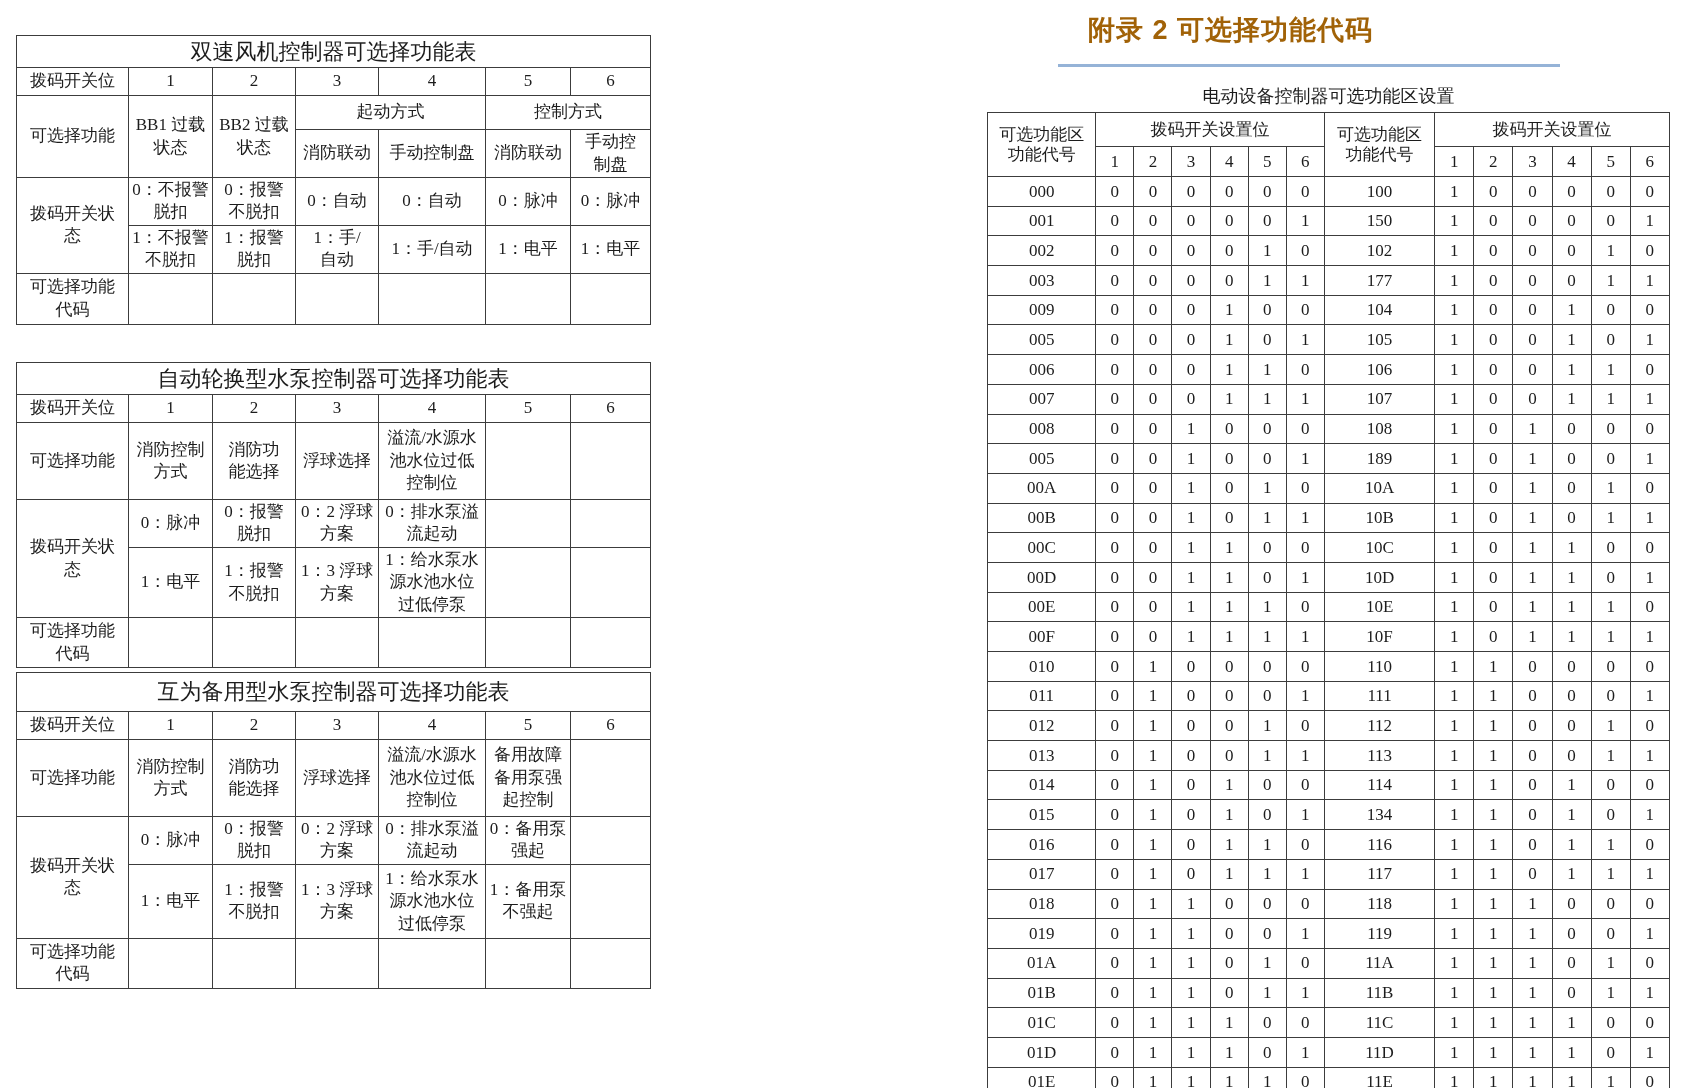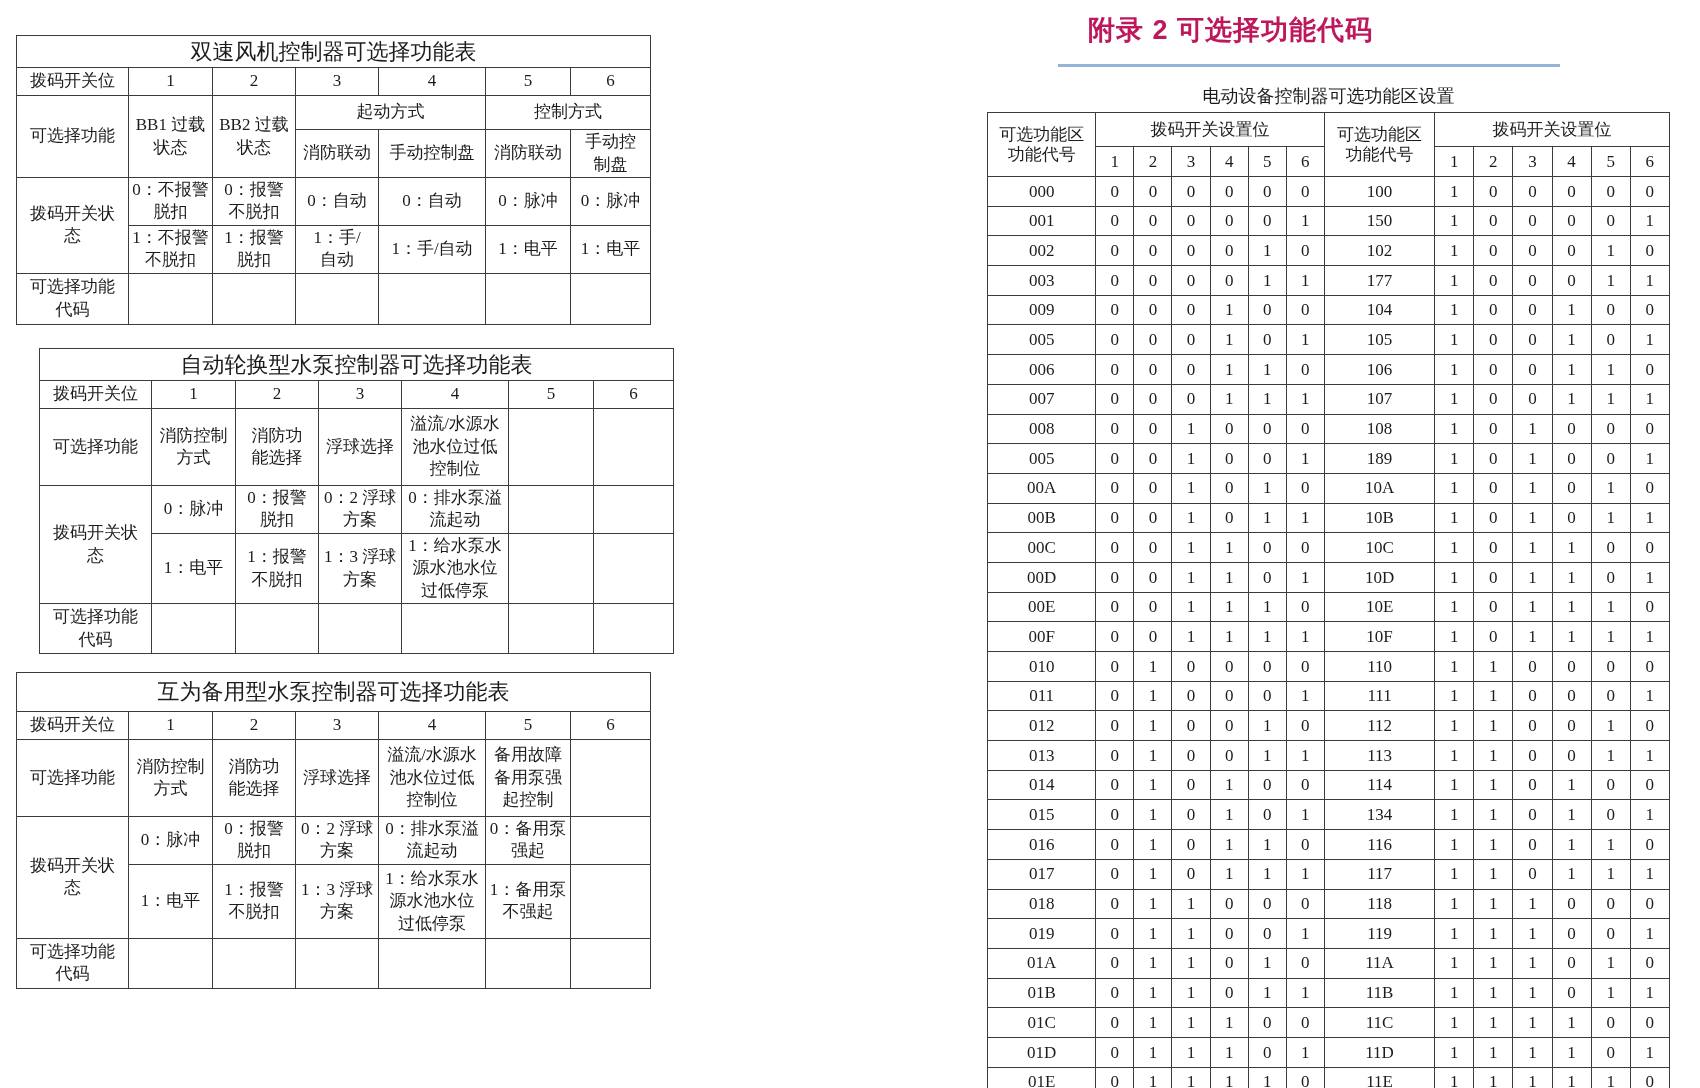--- a/index.html
+++ b/index.html
@@ -17,21 +17,21 @@
     padding:1px 2px;line-height:1.32;
     white-space:pre-line;
     overflow:hidden;
   }
   
   .ltable{width:634px;left:16px;}
   .ltable .ttl{font-size:22px;}
   
   .apx-title{
     left:908px;top:12px;width:645px;text-align:center;
-    font-size:27px;font-weight:bold;color:#be185d;
+    font-size:27px;font-weight:bold;color:#a16207;
     font-family:"Liberation Sans","DejaVu Sans",sans-serif;
     letter-spacing:1px;
   }
   .apx-rule{left:1058px;top:64px;width:502px;height:3px;background:#95B3D7;}
   .apx-caption{left:987px;top:84px;width:683px;text-align:center;font-size:18px;}
   .apx-table{left:987px;top:112px;width:683px;}
   .apx-table td,.apx-table th{line-height:1.15;}
   .apx-table .hdr1{height:34px;font-size:17px;}
   .apx-table .hdr2 th{height:27px;}
   .apx-table .data-row td{height:26.7px;font-size:17px;}
@@ -107,21 +107,21 @@
     <td></td>
     <td></td>
     <td></td>
     <td></td>
     <td></td>
     <td></td>
   </tr>
 </tbody>
   </table>
 
-<table class="ltable abs" style="top:348px;margin-left:23px;">
+<table class="ltable abs" style="top:362px;">
   <colgroup>
       <col style="width:112px">
       <col style="width:84px">
       <col style="width:83px">
       <col style="width:83px">
       <col style="width:107px">
       <col style="width:85px">
       <col style="width:80px">
     </colgroup>
   <tbody>

